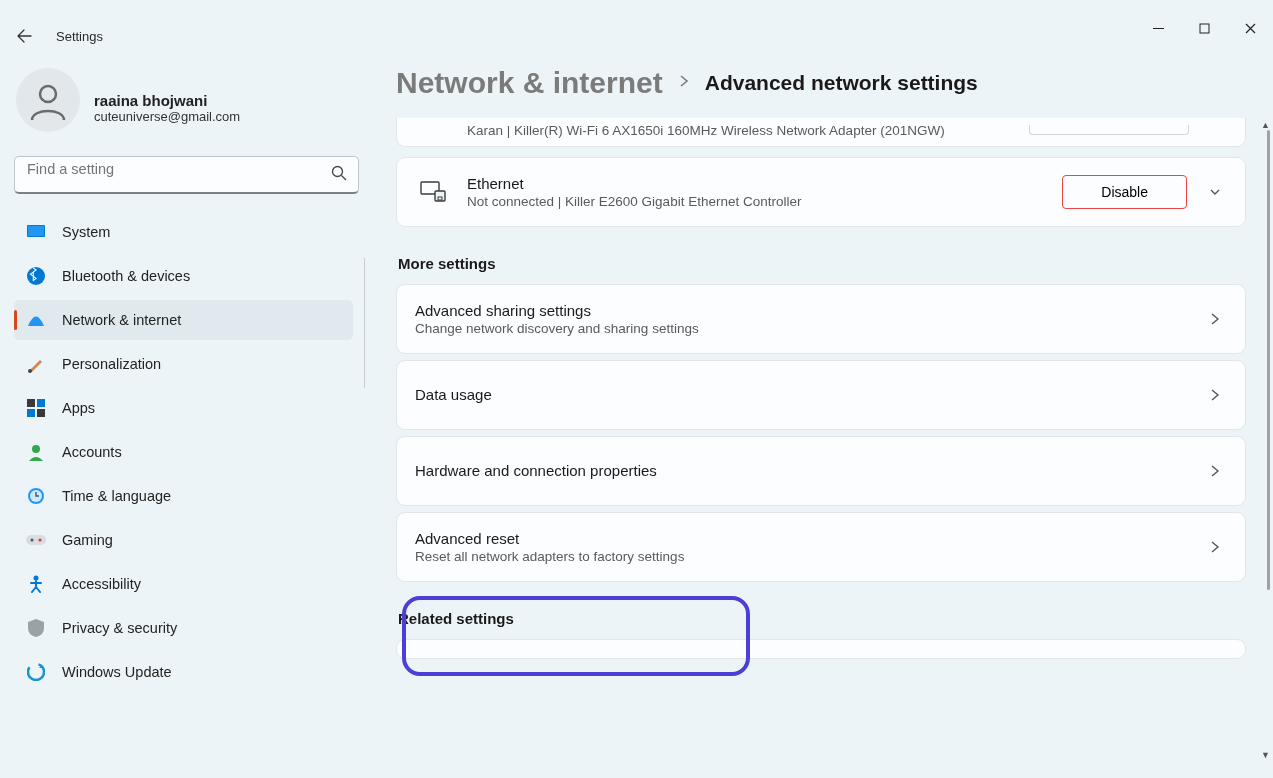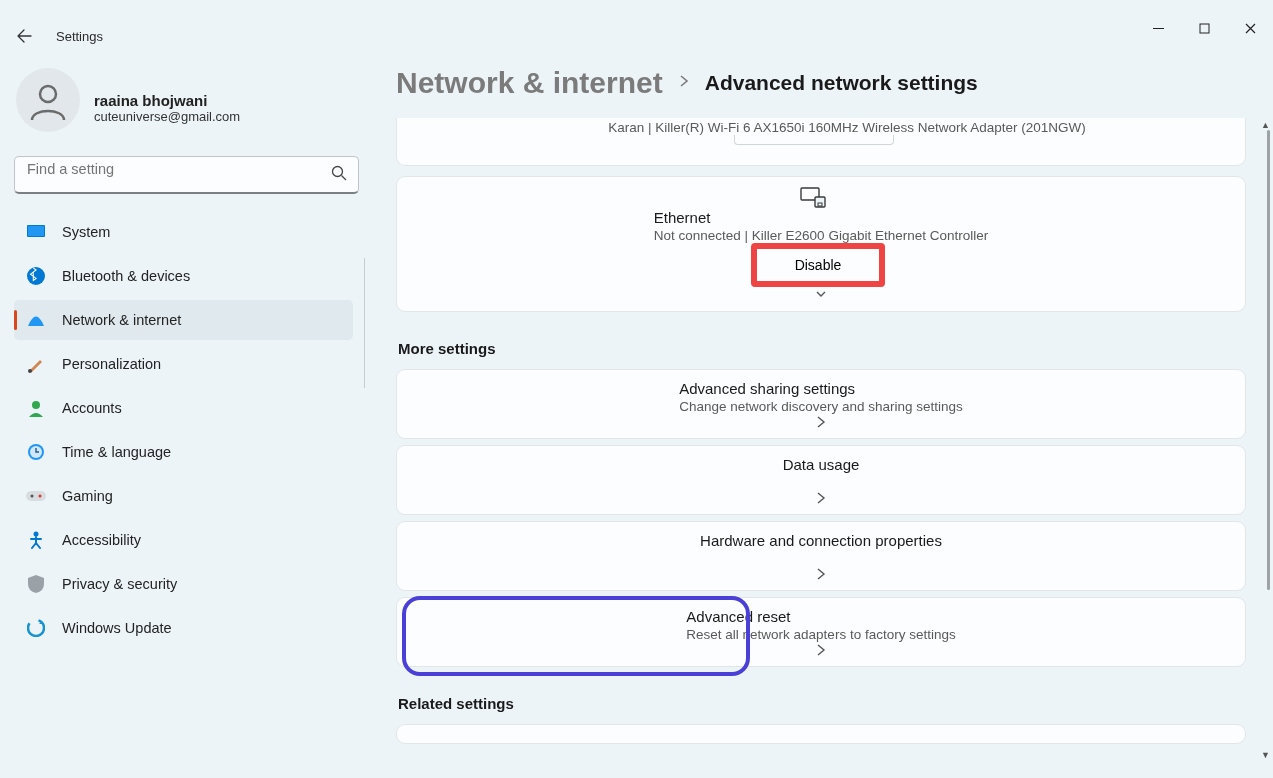--- a/index.html
+++ b/index.html
@@ -139,39 +139,38 @@
     background: #fbfdfe;
     border: 1px solid #e3e6e8;
     border-radius: 9px;
     margin-bottom: 6px;
   }
   .card-row {
     display: flex; align-items: center;
     min-height: 68px;
     padding: 10px 18px;
     cursor: pointer;
-    flex-direction: column;
   }
   .adapter-icon {
     width: 36px;
     display: flex; align-items: center; justify-content: center;
     margin-right: 16px;
   }
   .row-text { flex: 1; }
   .row-title { font-size: 15px; color: #1a1a1a; margin-bottom: 2px; }
   .row-sub { font-size: 13.5px; color: #5a5a5a; }
   .partial-sub { font-size: 13.5px; color: #5a5a5a; white-space: nowrap; overflow: hidden; }
   .disable-btn {
-    border: 6px solid #ef4444;
+    border: 1px solid #ef4444;
     background: #fbfdfe;
     border-radius: 4px;
     padding: 8px 38px;
     font-size: 14px;
     cursor: pointer;
-    margin-right: 6px;
+    margin-right: 16px;
   }
   .expand-chevron {
     display: flex; align-items: center; justify-content: center;
     width: 24px;
   }
   .section-header {
     font-size: 15px; font-weight: 600;
     margin: 28px 0 12px 2px;
   }
   .row-chevron {
@@ -300,20 +299,31 @@
           <svg width="18" height="18">
             <path d="M3 15 L13 5 L15 7 L5 17 Z" fill="#d08850"></path>
             <circle cx="3" cy="16" r="2" fill="#444"></circle>
           </svg>
         </span>
       <span class="nav-label">Personalization</span>
     </li>
     <li class="nav-item">
       <span class="nav-ic">
           <svg width="18" height="18">
+            <rect x="0" y="0" width="8" height="8" fill="#3a3a3a"></rect>
+            <rect x="10" y="0" width="8" height="8" fill="#0078d4"></rect>
+            <rect x="0" y="10" width="8" height="8" fill="#0078d4"></rect>
+            <rect x="10" y="10" width="8" height="8" fill="#3a3a3a"></rect>
+          </svg>
+        </span>
+      <span class="nav-label">Apps</span>
+    </li>
+    <li class="nav-item">
+      <span class="nav-ic">
+          <svg width="18" height="18">
             <circle cx="9" cy="6" r="4" fill="#2fa84f"></circle>
             <path d="M2 18 Q9 10 16 18 Z" fill="#2fa84f"></path>
           </svg>
         </span>
       <span class="nav-label">Accounts</span>
     </li>
     <li class="nav-item">
       <span class="nav-ic">
           <svg width="18" height="18">
             <circle cx="9" cy="9" r="8" fill="#2296f3"></circle>

